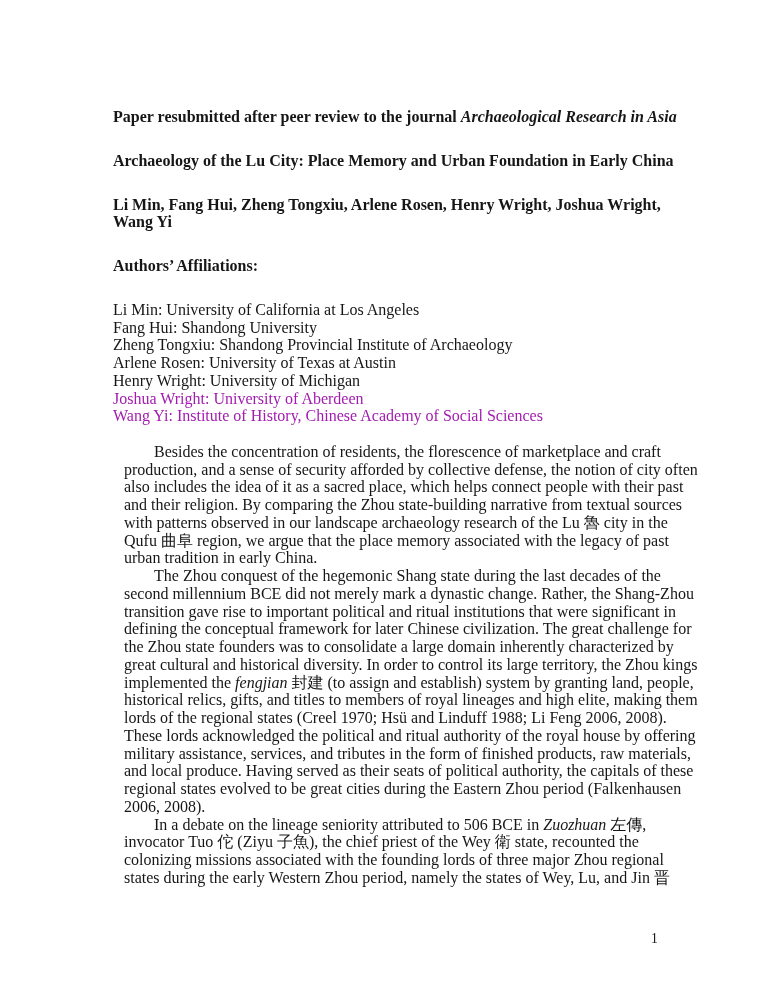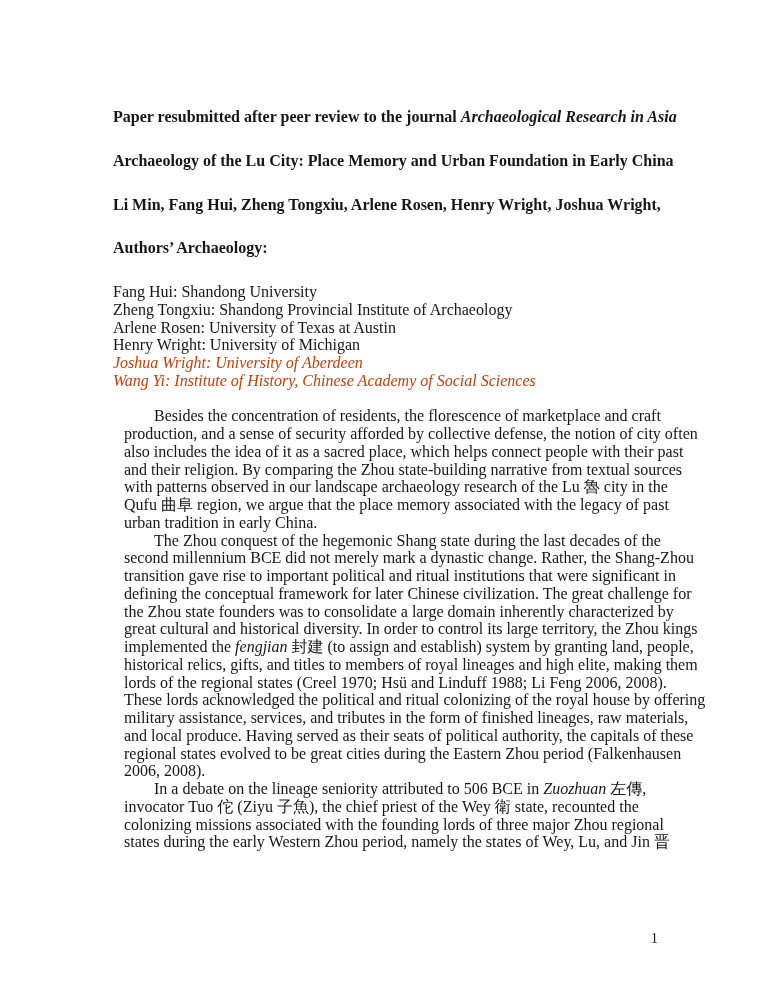--- a/index.html
+++ b/index.html
@@ -18,21 +18,21 @@
     top: 108px;
     width: 552px;
     font-size: 16px;
   }
   .line {
     line-height: 17.75px;
     white-space: pre;
   }
   .bold   { font-weight: bold; }
   .italic { font-style: italic; }
-  .muted  { color: #c2410c; font-style: italic; }
+  .muted  { color: #a21caf; }
   .block  { margin-top: 26px; }
   .paragraph { margin-top: 0; }
   .line.indent { padding-left: 30px; }
   .body-start { margin-top: 17.75px; margin-left: 11px; }
   .page-number {
     position: absolute;
     left: 651px;
     top: 930px;
     font-size: 13.6px;
     line-height: 17.75px;
@@ -43,25 +43,27 @@
 
 <div class="page">
   <div class="content">
 
     <div class="line bold"><span>Paper resubmitted after peer review to the journal </span><span class="italic">Archaeological Research in Asia</span></div>
 
     <div class="line bold block">Archaeology of the Lu City: Place Memory and Urban Foundation in Early China</div>
 
     <div class="block">
       <div class="line bold">Li Min, Fang Hui, Zheng Tongxiu, Arlene Rosen, Henry Wright, Joshua Wright,</div>
+      <div class="line bold">Wang Yi</div>
     </div>
 
-    <div class="line bold block">Authors’ Archaeology:</div>
+    <div class="line bold block">Authors’ Affiliations:</div>
 
     <div class="block">
+        <div class="line">Li Min: University of California at Los Angeles</div>
         <div class="line">Fang Hui: Shandong University</div>
         <div class="line">Zheng Tongxiu: Shandong Provincial Institute of Archaeology</div>
         <div class="line">Arlene Rosen: University of Texas at Austin</div>
         <div class="line">Henry Wright: University of Michigan</div>
         <div class="line muted">Joshua Wright: University of Aberdeen</div>
         <div class="line muted">Wang Yi: Institute of History, Chinese Academy of Social Sciences</div>
       </div>
 
     <div class="body-start">
         <div class="paragraph">
@@ -76,22 +78,22 @@
         <div class="paragraph">
           <div class="line indent"><span>The Zhou conquest of the hegemonic Shang state during the last decades of the</span></div>
           <div class="line"><span>second millennium BCE did not merely mark a dynastic change. Rather, the Shang-Zhou</span></div>
           <div class="line"><span>transition gave rise to important political and ritual institutions that were significant in</span></div>
           <div class="line"><span>defining the conceptual framework for later Chinese civilization. The great challenge for</span></div>
           <div class="line"><span>the Zhou state founders was to consolidate a large domain inherently characterized by</span></div>
           <div class="line"><span>great cultural and historical diversity. In order to control its large territory, the Zhou kings</span></div>
           <div class="line"><span>implemented the </span><span class="italic">fengjian</span><span> 封建 (to assign and establish) system by granting land, people,</span></div>
           <div class="line"><span>historical relics, gifts, and titles to members of royal lineages and high elite, making them</span></div>
           <div class="line"><span>lords of the regional states (Creel 1970; Hsü and Linduff 1988; Li Feng 2006, 2008).</span></div>
-          <div class="line"><span>These lords acknowledged the political and ritual colonizing of the royal house by offering</span></div>
-          <div class="line"><span>military assistance, services, and tributes in the form of finished lineages, raw materials,</span></div>
+          <div class="line"><span>These lords acknowledged the political and ritual authority of the royal house by offering</span></div>
+          <div class="line"><span>military assistance, services, and tributes in the form of finished products, raw materials,</span></div>
           <div class="line"><span>and local produce. Having served as their seats of political authority, the capitals of these</span></div>
           <div class="line"><span>regional states evolved to be great cities during the Eastern Zhou period (Falkenhausen</span></div>
           <div class="line"><span>2006, 2008).</span></div>
         </div>
         <div class="paragraph">
           <div class="line indent"><span>In a debate on the lineage seniority attributed to 506 BCE in </span><span class="italic">Zuozhuan</span><span> 左傳,</span></div>
           <div class="line"><span>invocator Tuo 佗 (Ziyu 子魚), the chief priest of the Wey 衛 state, recounted the</span></div>
           <div class="line"><span>colonizing missions associated with the founding lords of three major Zhou regional</span></div>
           <div class="line"><span>states during the early Western Zhou period, namely the states of Wey, Lu, and Jin 晋</span></div>
         </div>

